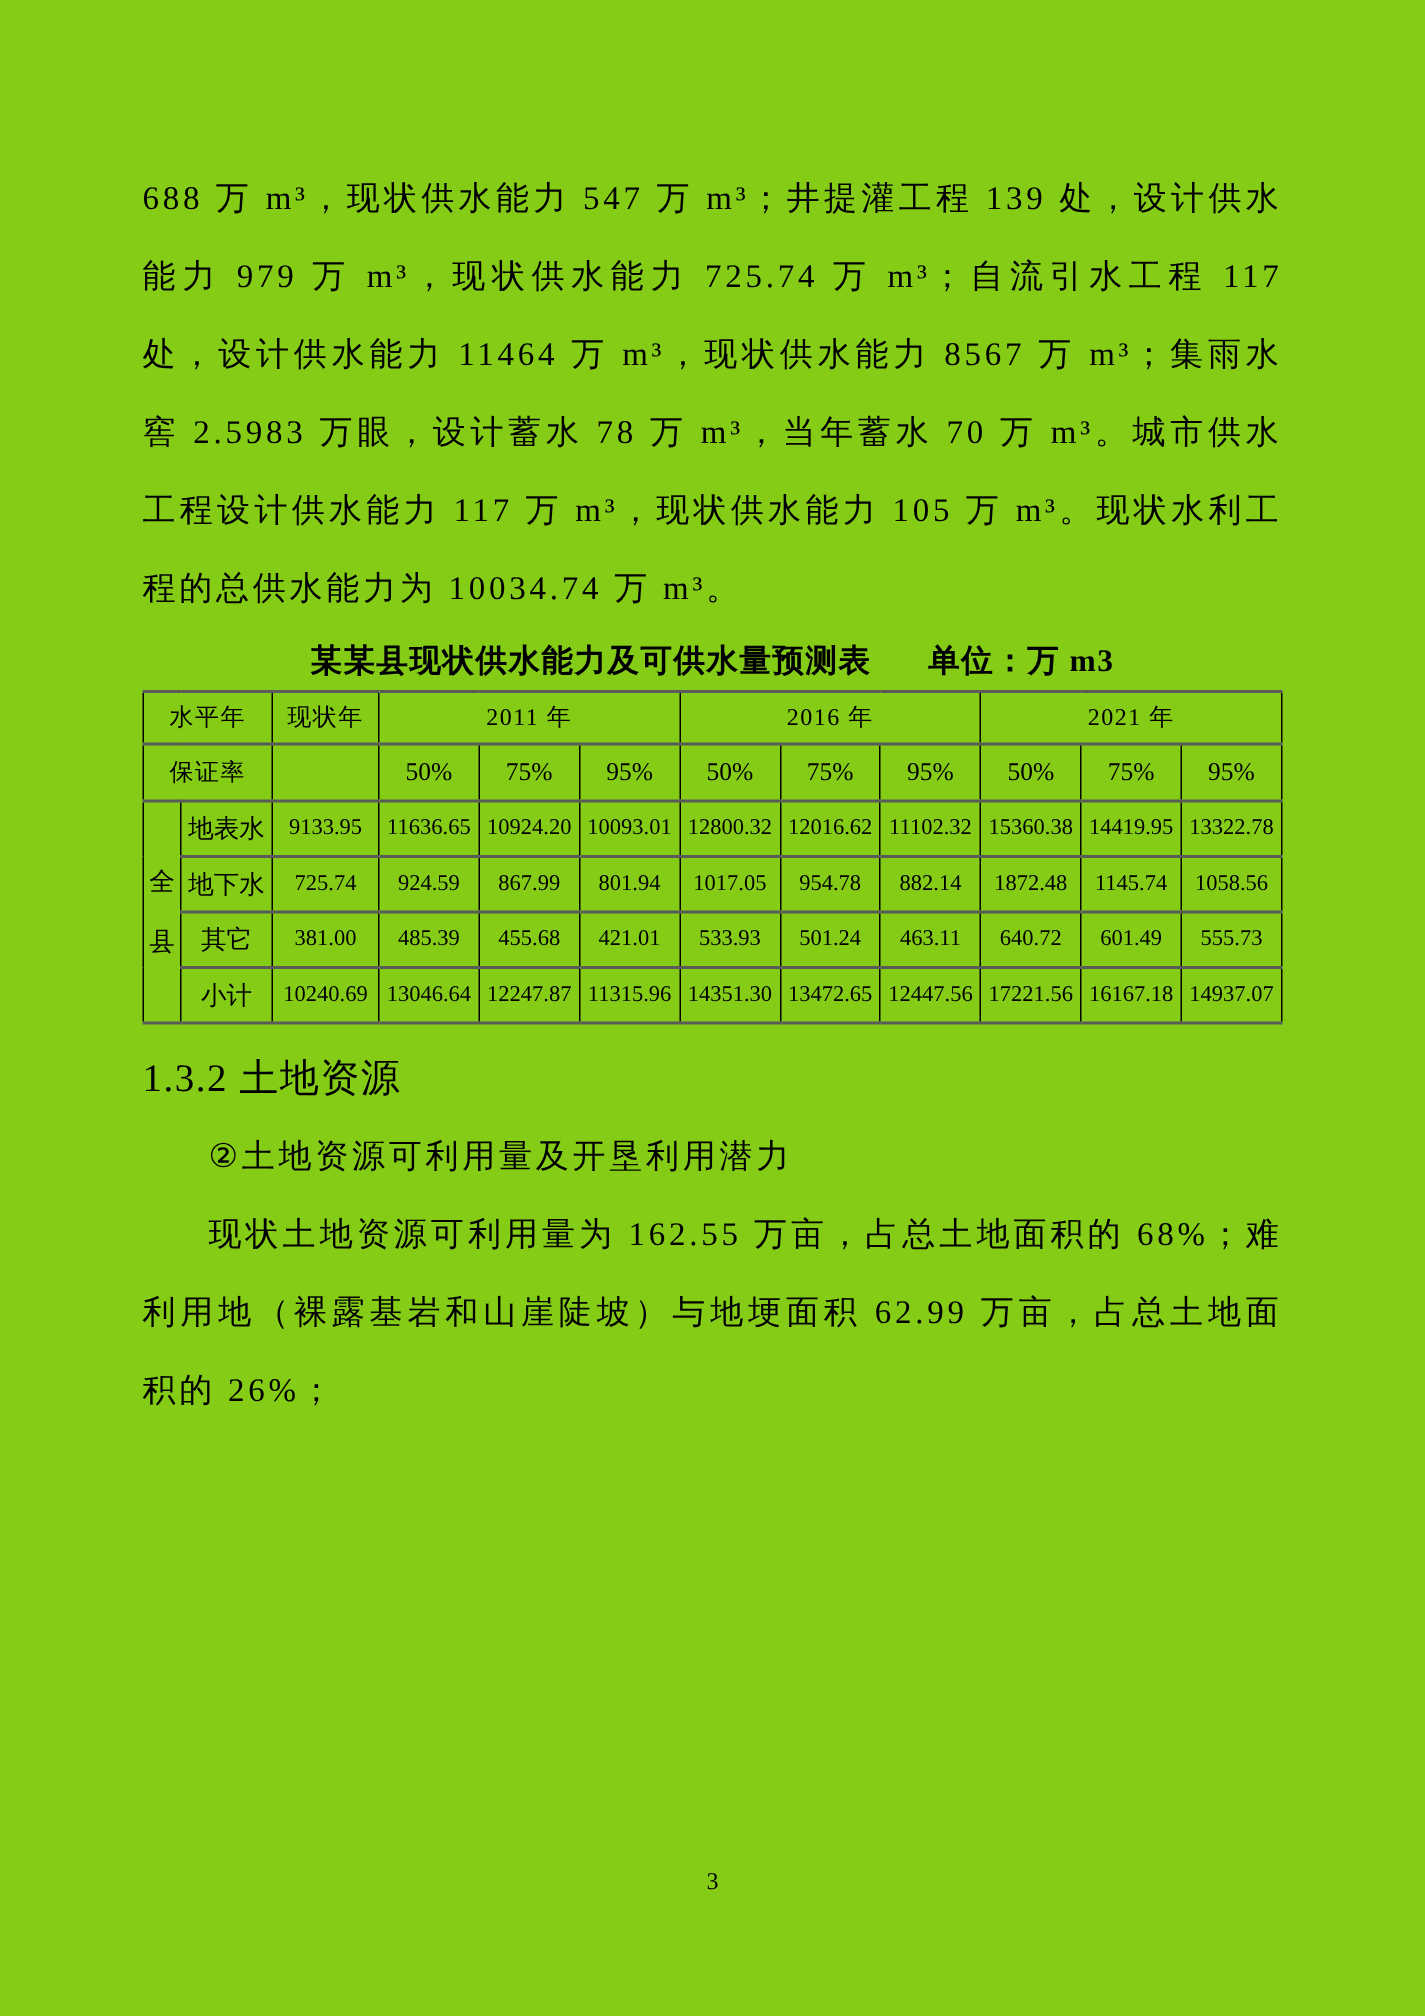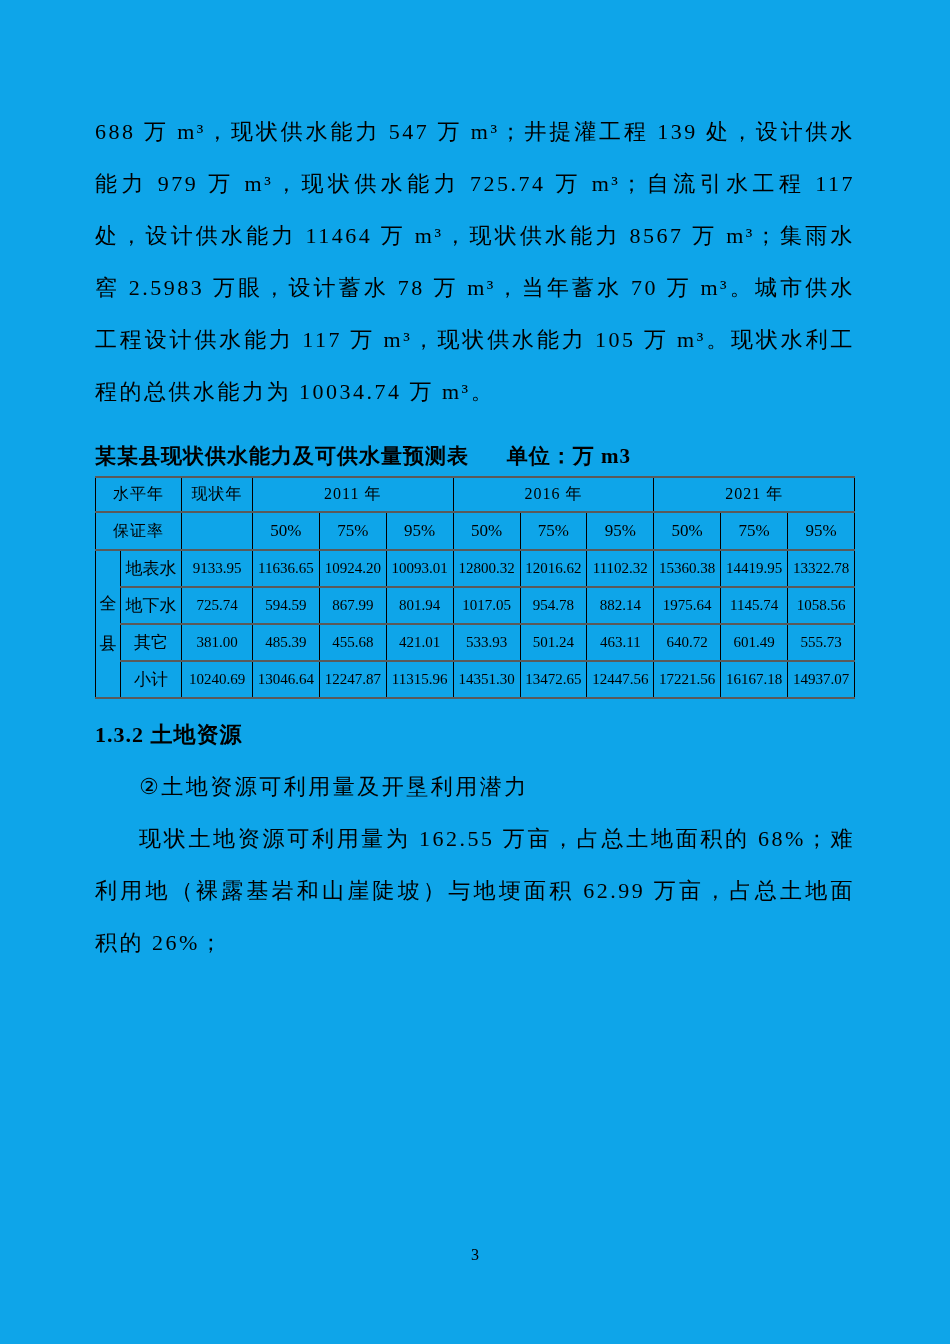--- a/index.html
+++ b/index.html
@@ -4,41 +4,42 @@
 <style>
   html, body {
     margin: 0;
     padding: 0;
     background: #ffffff;
   }
   .page {
     position: relative;
     width: 950px;
     height: 1344px;
-    background: #0ea5e9;
+    background: #84cc16;
     overflow: hidden;
     font-family: "Liberation Serif", "DejaVu Serif", "DejaVu Sans", serif;
     color: #000000;
   }
   .content {
     margin: 0 95px;
     padding-top: 106px;
   }
   p.body {
     margin: 0;
     font-size: 22px;
     line-height: 52px;
     letter-spacing: 2.5px;
     text-align: justify;
   }
   p.indent {
     text-indent: 2em;
   }
   .table-caption {
-    margin-top: 20px;
+    margin-top: 4px;
+    text-align: center;
     font-weight: bold;
     font-size: 21px;
     line-height: 36px;
     letter-spacing: 1px;
   }
   .table-caption .unit {
     margin-left: 1.8em;
   }
   table.forecast {
     width: 100%;
@@ -67,22 +68,22 @@
   .num    { font-size: 15px; letter-spacing: 0; }
   .region-cell {
     font-size: 17px;
     line-height: 40px;
     word-break: break-all;
     padding: 0 2px;
   }
   .row-label { font-size: 17px; letter-spacing: 0; }
   h2.section {
     margin: 10px 0 0 0;
-    font-size: 22px;
-    font-weight: bold;
+    font-size: 26px;
+    font-weight: normal;
     line-height: 52px;
     letter-spacing: 1px;
   }
   .page-number {
     position: absolute;
     bottom: 80px;
     left: 0;
     width: 100%;
     text-align: center;
     font-size: 16px;
@@ -148,27 +149,27 @@
           <td class="num">12800.32</td>
           <td class="num">12016.62</td>
           <td class="num">11102.32</td>
           <td class="num">15360.38</td>
           <td class="num">14419.95</td>
           <td class="num">13322.78</td>
         </tr>
         <tr class="r-data">
           <td class="row-label">地下水</td>
           <td class="num">725.74</td>
-          <td class="num">594.59</td>
+          <td class="num">924.59</td>
           <td class="num">867.99</td>
           <td class="num">801.94</td>
           <td class="num">1017.05</td>
           <td class="num">954.78</td>
           <td class="num">882.14</td>
-          <td class="num">1975.64</td>
+          <td class="num">1872.48</td>
           <td class="num">1145.74</td>
           <td class="num">1058.56</td>
         </tr>
         <tr class="r-data">
           <td class="row-label">其它</td>
           <td class="num">381.00</td>
           <td class="num">485.39</td>
           <td class="num">455.68</td>
           <td class="num">421.01</td>
           <td class="num">533.93</td>

